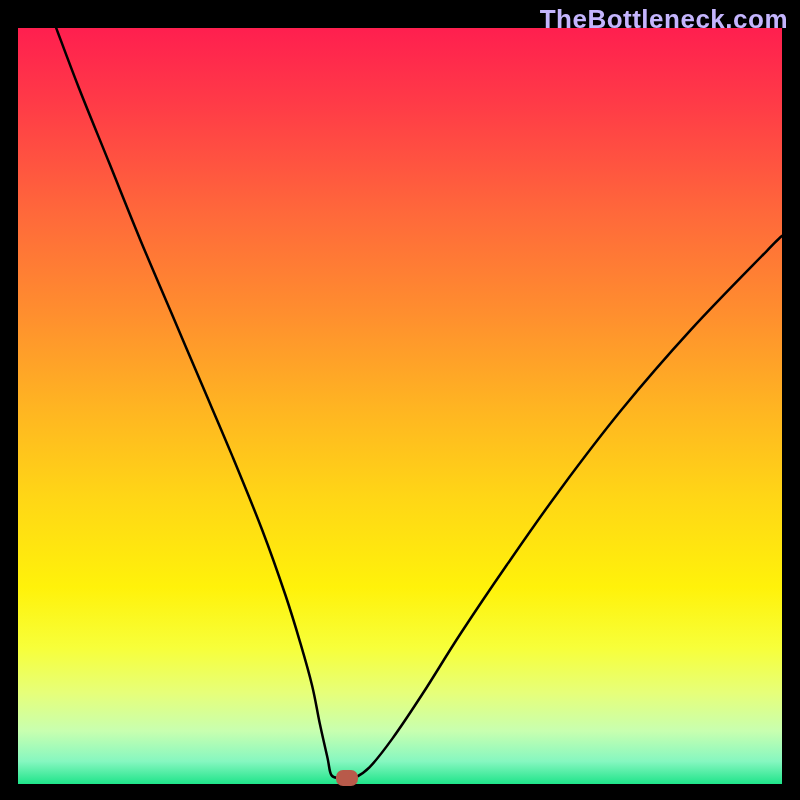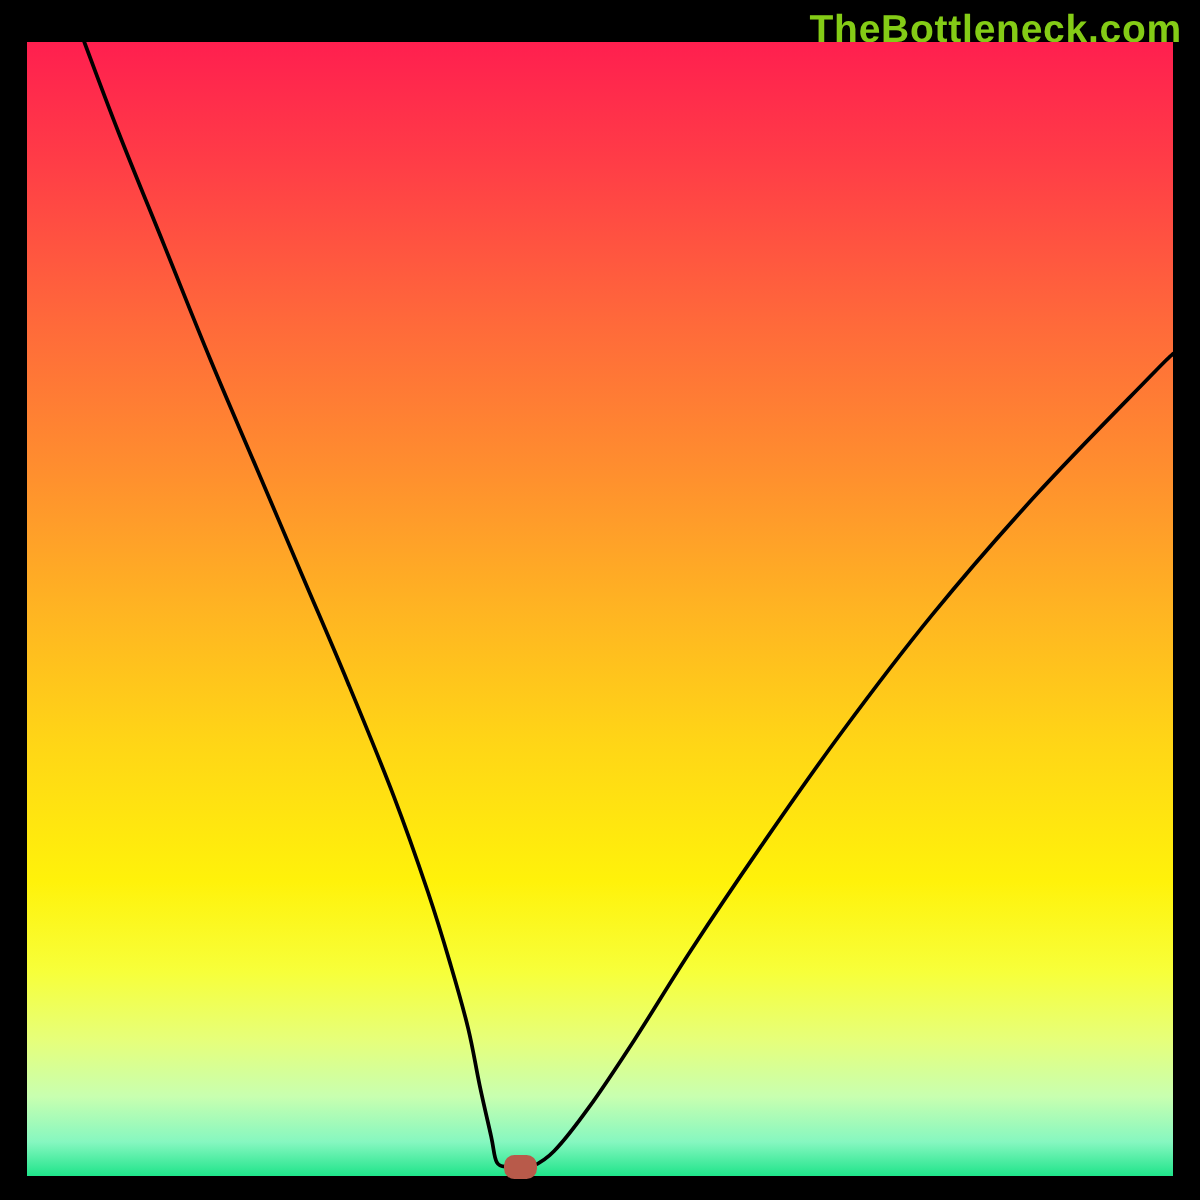--- a/index.html
+++ b/index.html
@@ -1,18 +1,18 @@
 <!DOCTYPE html>
 <html><head>
 <meta charset="utf-8">
 <style>
   * { margin: 0; padding: 0; box-sizing: border-box; }
   html, body { width: 800px; height: 800px; overflow: hidden; background: #000; font-family: Arial, Helvetica, sans-serif; }
   .frame { position: relative; width: 800px; height: 800px; background: #000; }
-  .watermark { position: absolute; top: 4px; right: 12px; color: #84cc16; font-size: 26px; font-weight: 600; letter-spacing: 0.5px; }
+  .watermark { position: absolute; top: 4px; right: 12px; color: #c4b5fd; font-size: 26px; font-weight: 600; letter-spacing: 0.5px; }
   .plot { position: absolute; left: 18px; top: 28px; width: 764px; height: 756px; }
   .bg { position: absolute; inset: 0;
         background: linear-gradient(to bottom,
           #ff1f4f 0%,
           #ff3b47 10%,
           #ff6a3a 25%,
           #ff8f2e 38%,
           #ffb422 50%,
           #ffd616 62%,
           #fff20a 74%,

